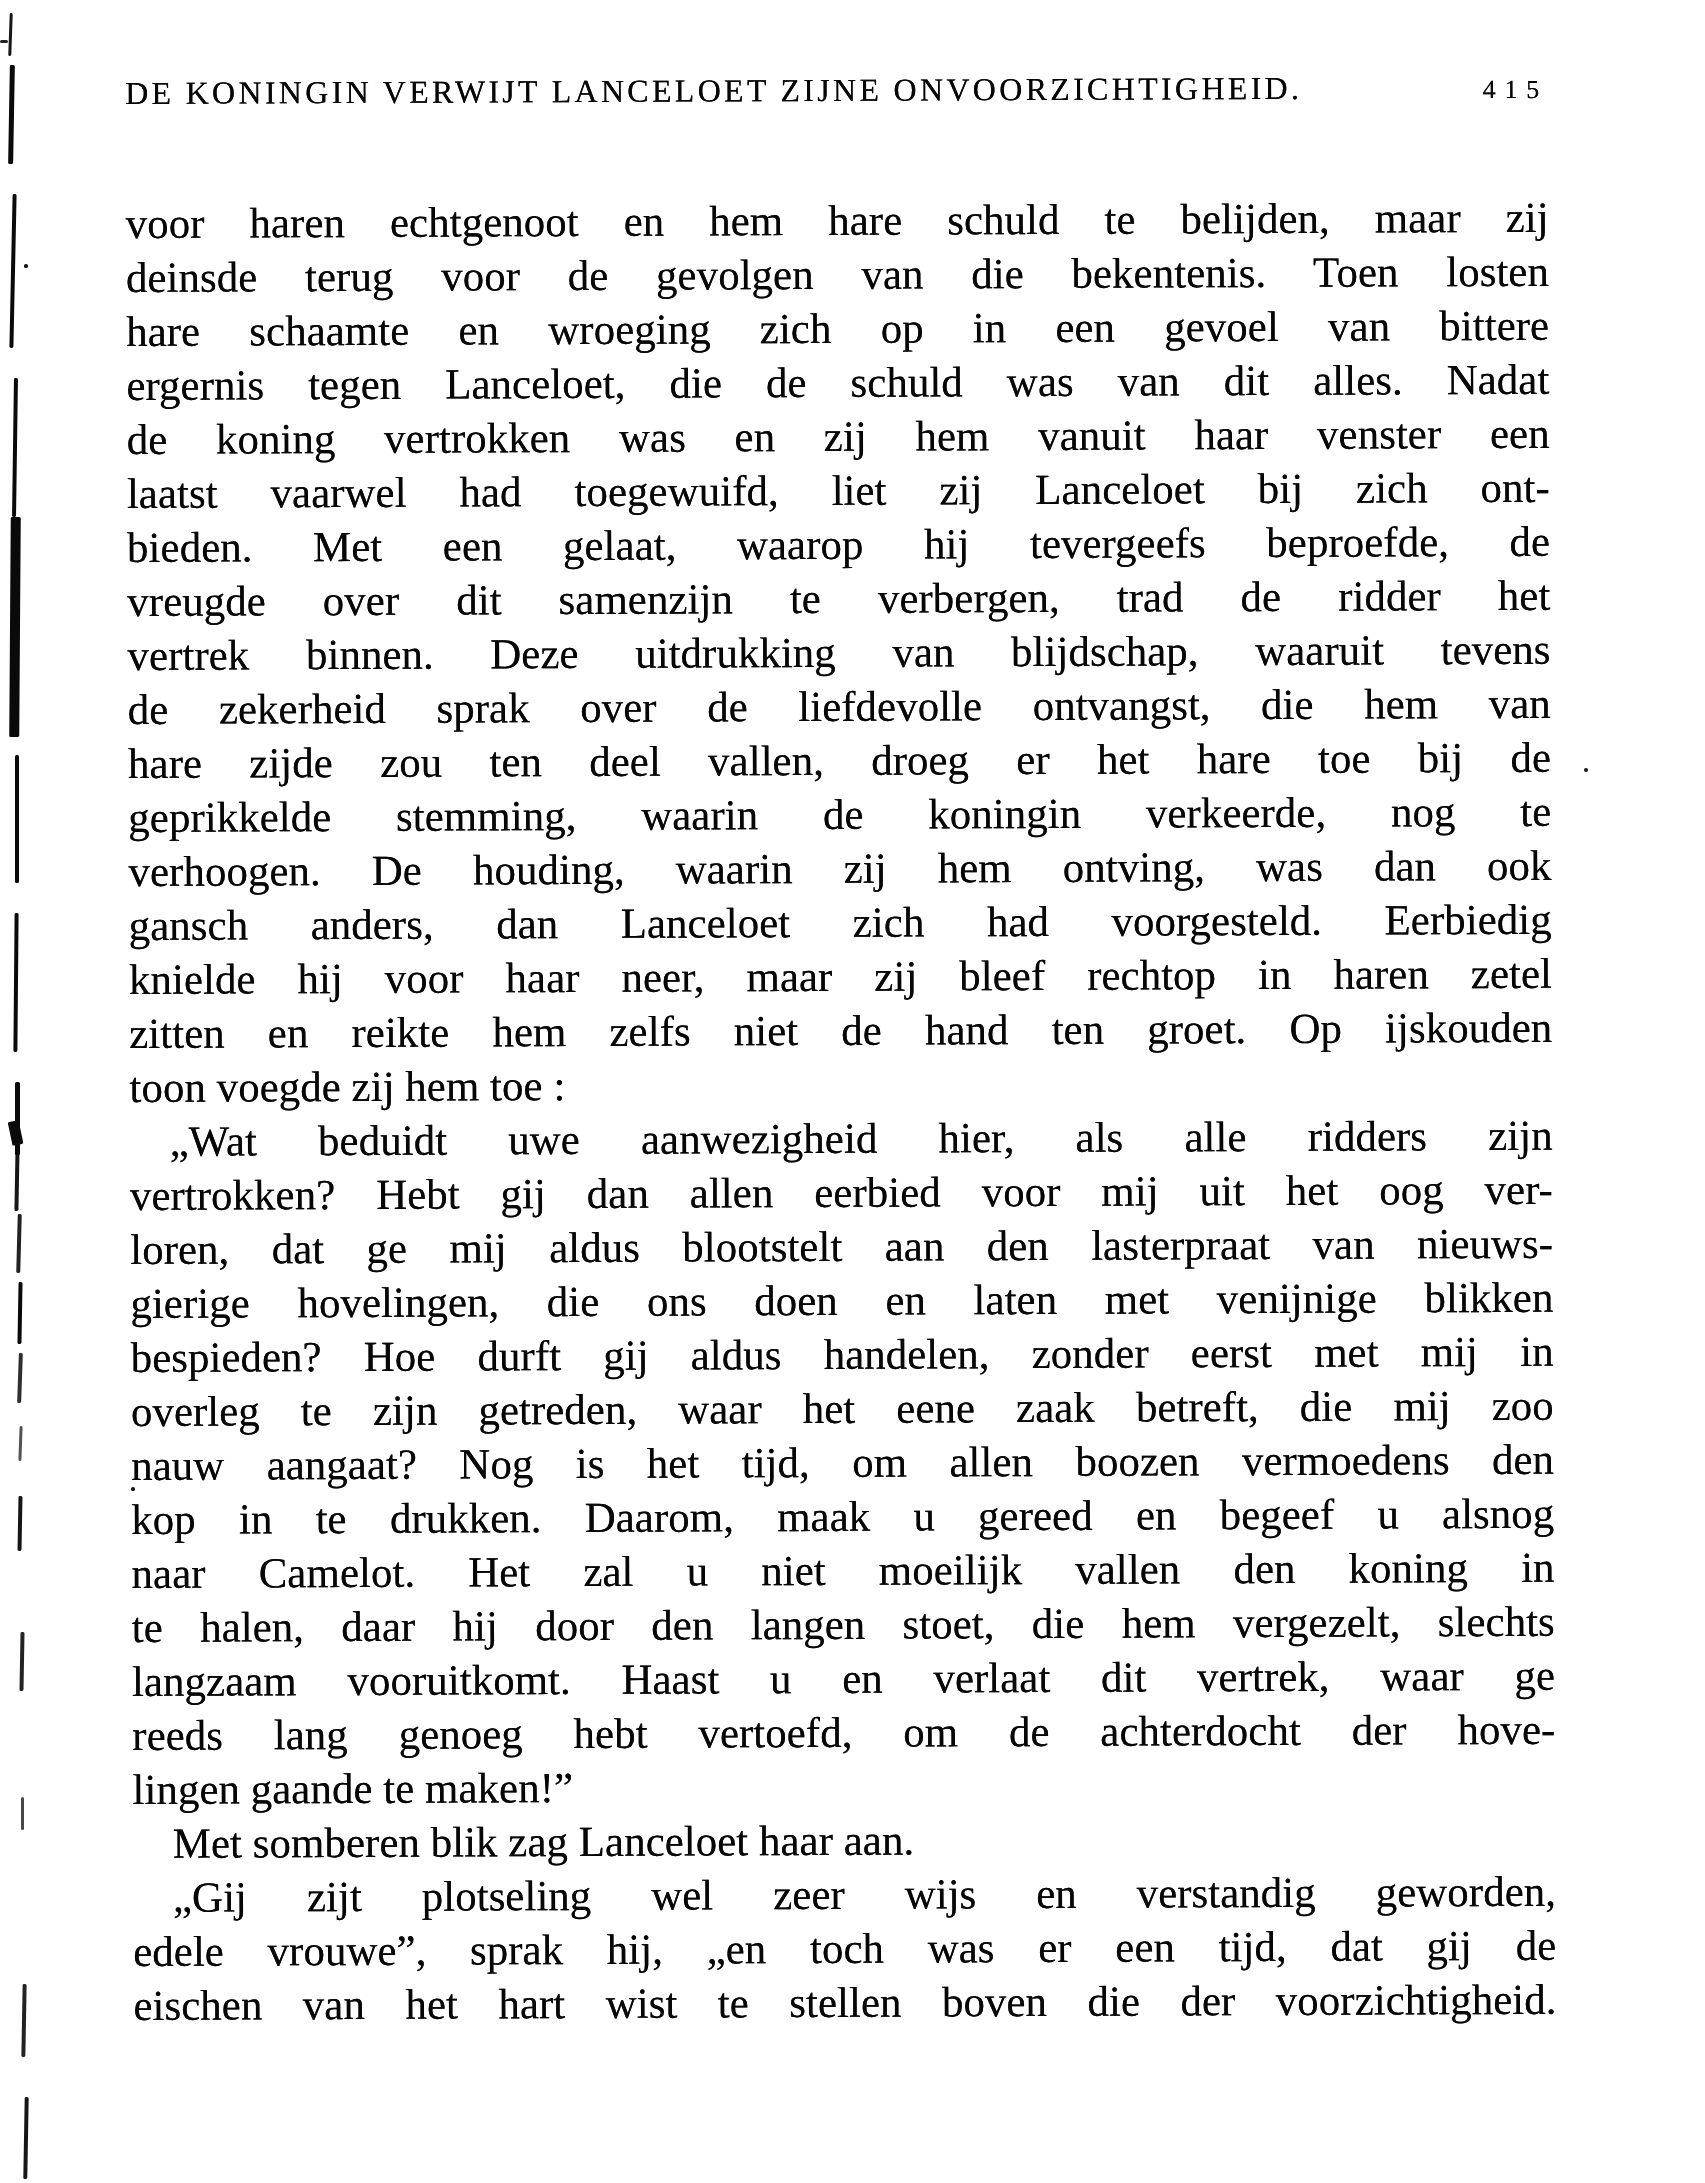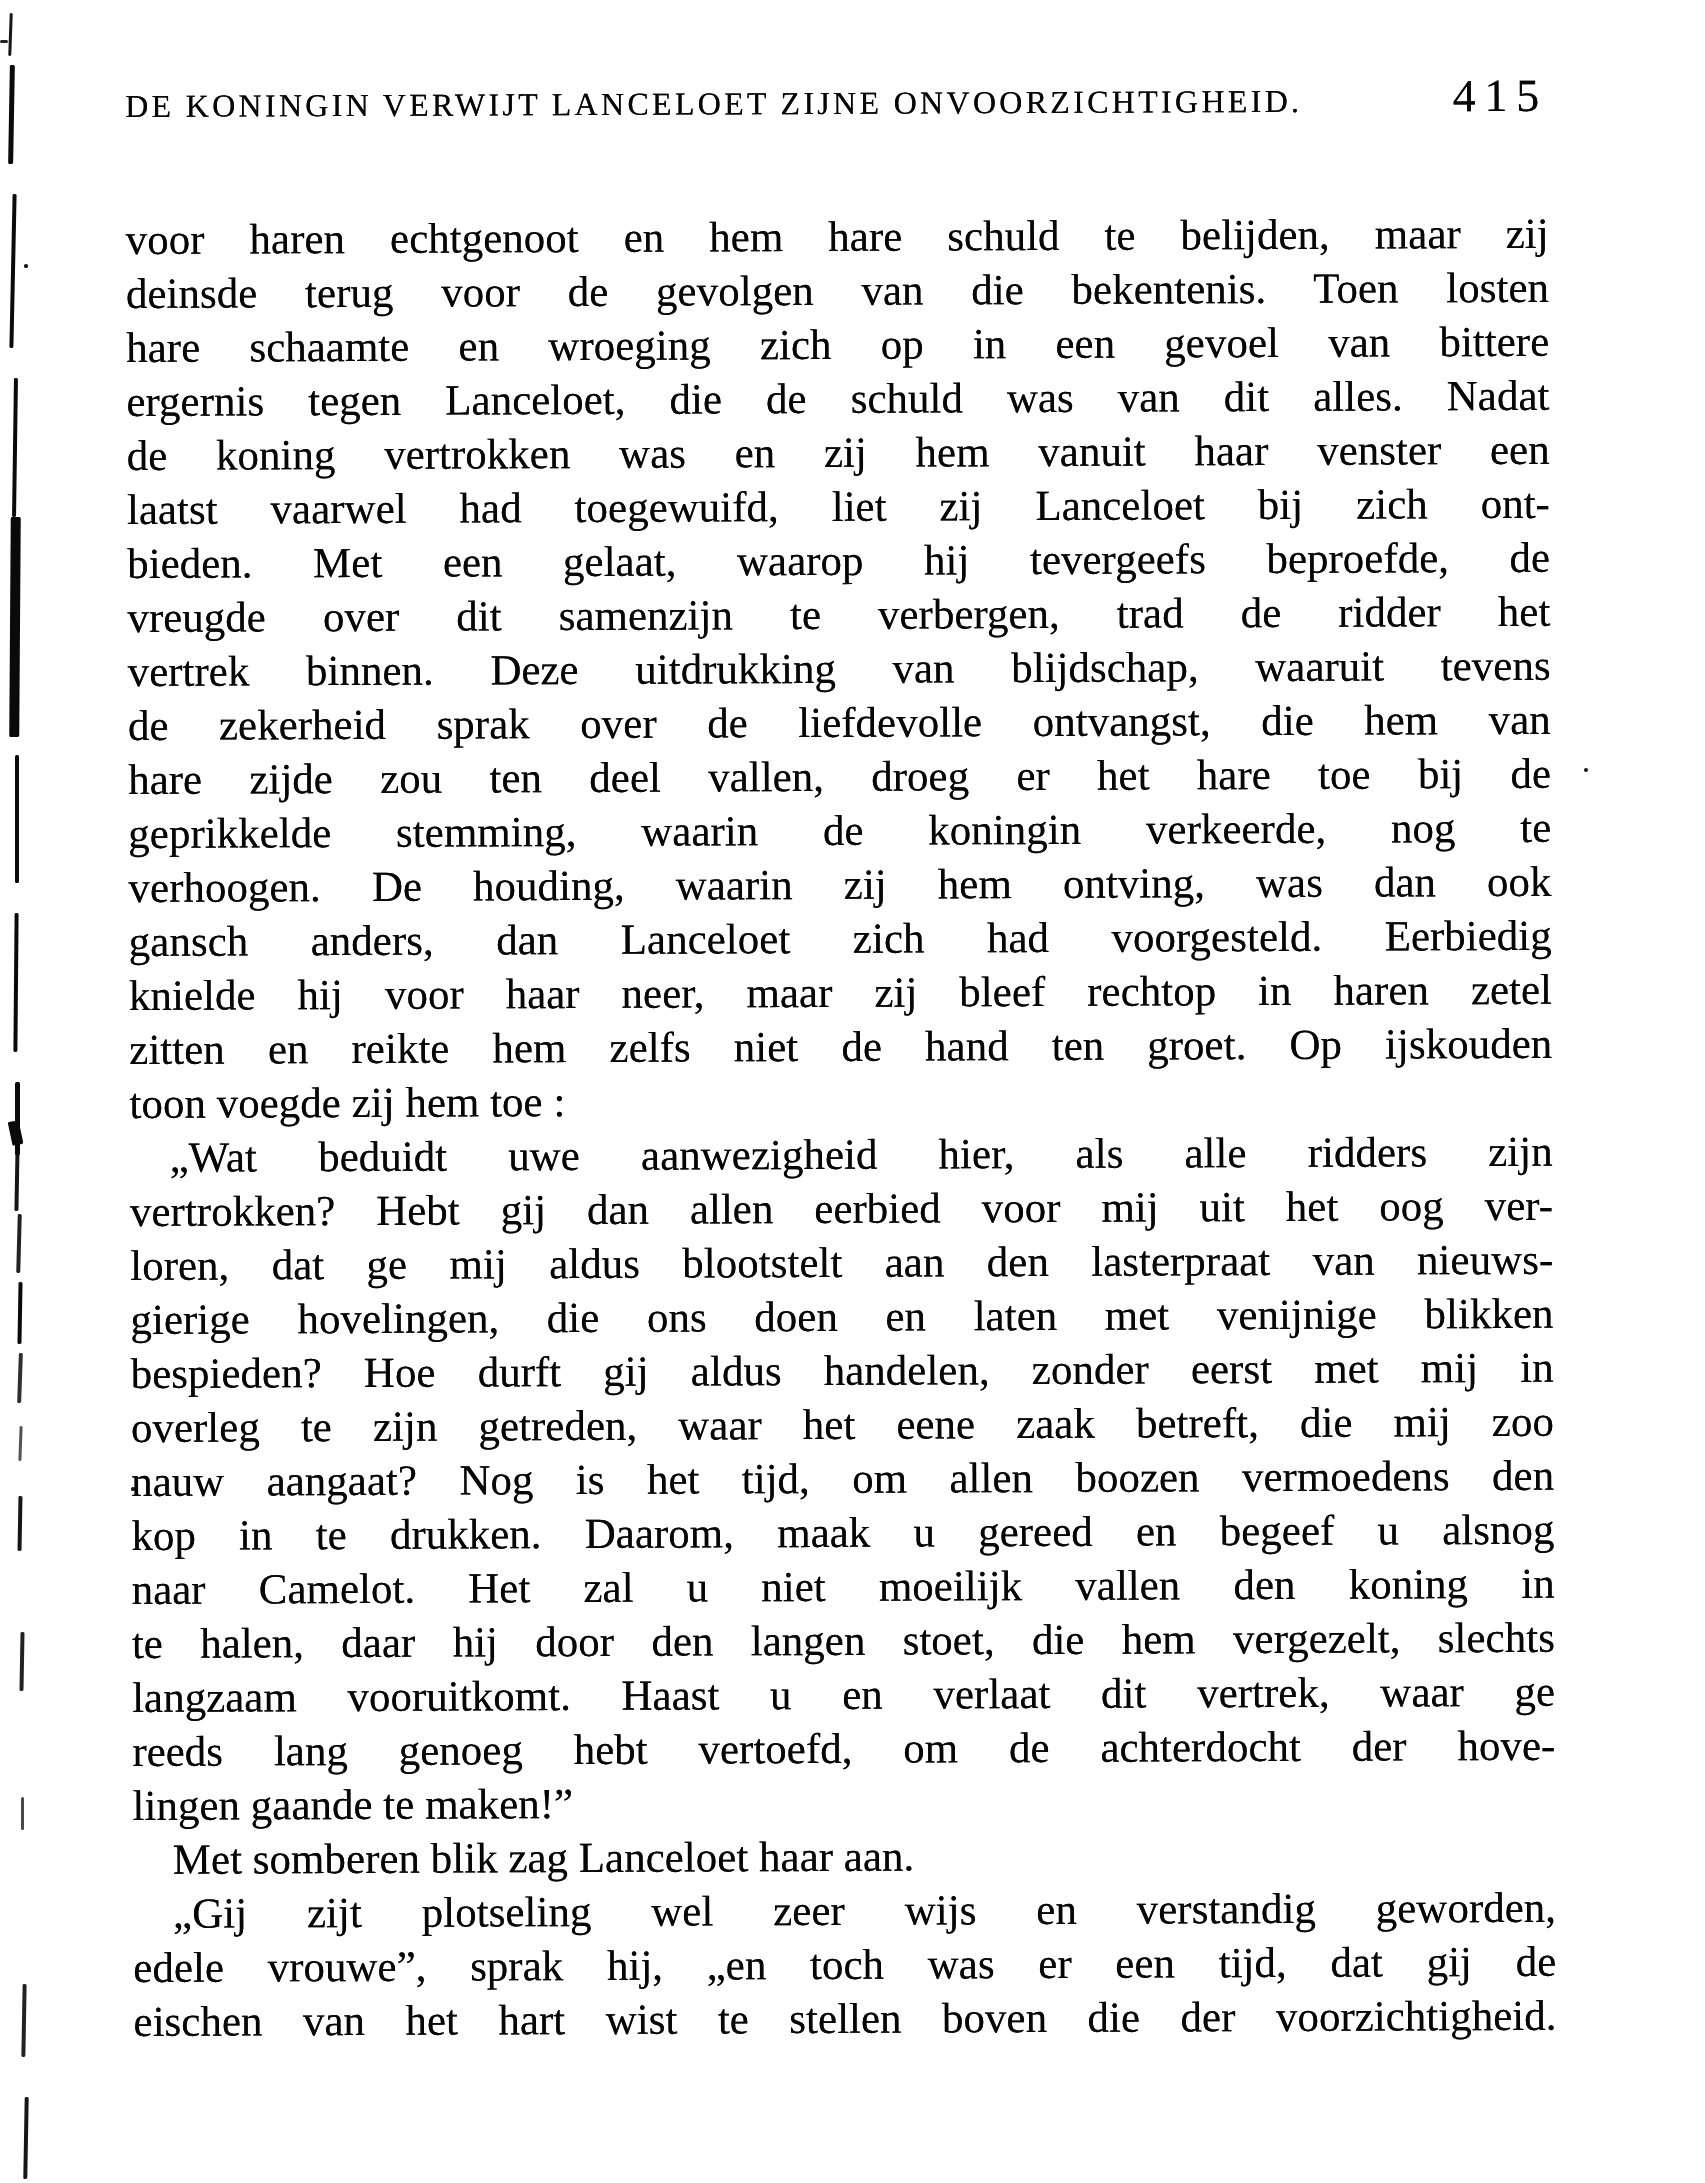--- a/index.html
+++ b/index.html
@@ -31,21 +31,21 @@
     align-items: baseline;
     width: 100%;
   }
   .runhead-title {
     font-size: 32px;
     letter-spacing: 3.3px;
     white-space: nowrap;
     text-shadow: 0 0 0.5px rgba(0,0,0,0.85);
   }
   .runhead-page {
-    font-size: 46px;
+    font-size: 26px;
     letter-spacing: 8.8px;
     text-shadow: 0 0 0.5px rgba(0,0,0,0.85);
   }
   .textblock {
     margin-top: 85px;
   }
   .line {
     font-size: 43px;
     line-height: 54px;
     text-align: justify;

